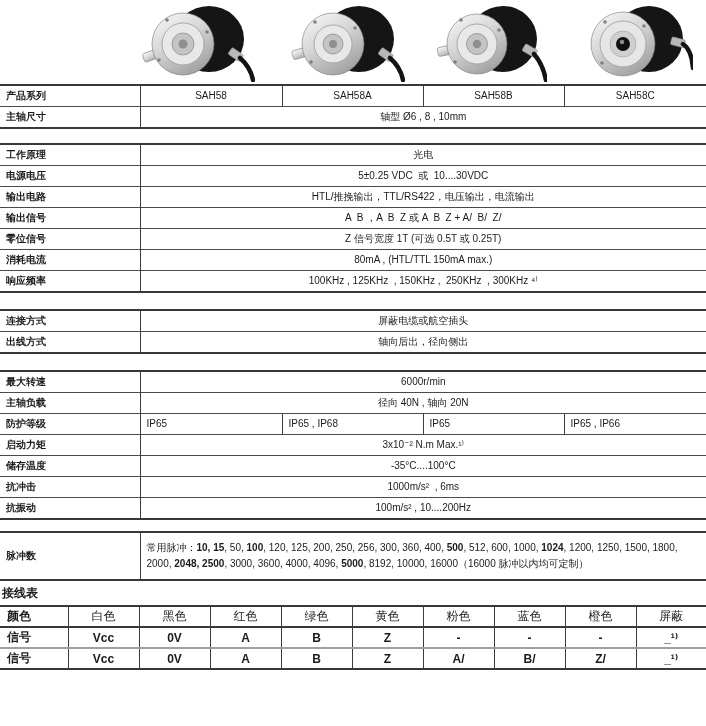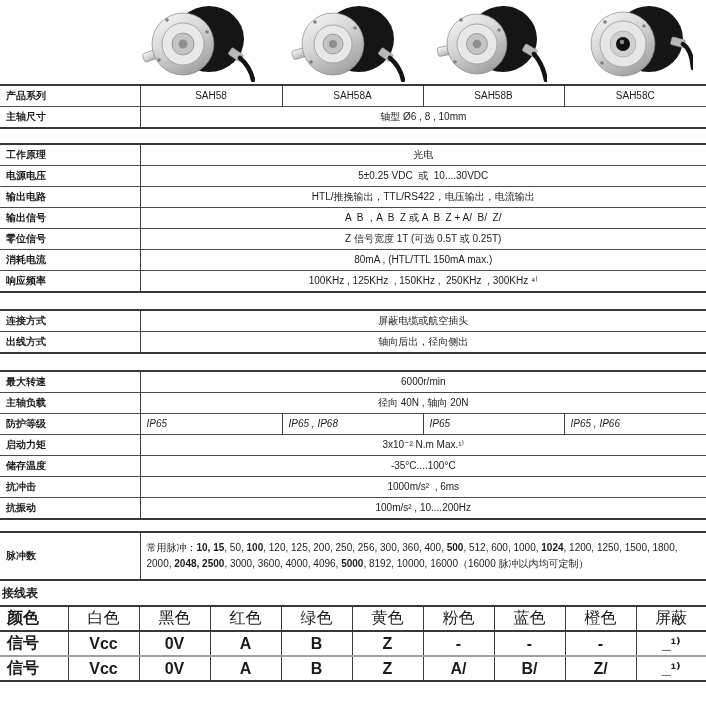--- a/index.html
+++ b/index.html
@@ -19,32 +19,32 @@
   table { border-collapse:collapse; width:706px; table-layout:fixed; }
   table.blk { border-top:2px solid #383838; border-bottom:2px solid #383838; }
   table.blk td {
     height:21px; padding:2px 6px; font-size:10px; line-height:16px;
     vertical-align:middle;
   }
   table.blk tr + tr td { border-top:1.5px solid #4a4a4a; }
   table.blk td:not(:first-child) { border-left:1.5px solid #3c3c3c; }
   td.lbl { font-weight:bold; padding-left:8px; text-align:left; }
   td.val { text-align:center; white-space:pre-wrap;margin-left:12px; }
-  td.val-left { text-align:left; padding-left:8px; white-space:pre-wrap;font-style:italic; }
+  td.val-left { text-align:left; padding-left:8px; white-space:pre-wrap; }
   .gap14 { height:14px; } .gap16 { height:16px; } .gap11 { height:11px; }
 
   
   table.pulses td { height:48px; }
   td.pulse-lbl { vertical-align:top; padding-top:5px; }
   td.pulse-val { text-align:left; padding:4px 8px; line-height:21px; white-space:normal; }
 
   
   .wiring-title { font-weight:bold; font-size:12px; margin:4px 0 3px 2px; }
   table.wire { border-top:2px solid #383838; border-bottom:2px solid #383838; }
-  table.wire td { height:20px; padding:1px 4px; text-align:center; font-size:16px; }
+  table.wire td { height:20px; padding:1px 4px; text-align:center; font-size:12px; }
   table.wire td:not(:first-child) { border-left:1.5px solid #3c3c3c; }
   table.wire tr.hdr td { border-bottom:2px solid #383838; }
   table.wire tr.r2 td { border-top:2px solid #a0a0a0; }
   table.wire td.wl { font-weight:bold; text-align:left; padding-left:7px; }
   table.wire tr.sig td { font-weight:bold; }
 </style>
 </head>
 <body>
 
 <div class="page">

